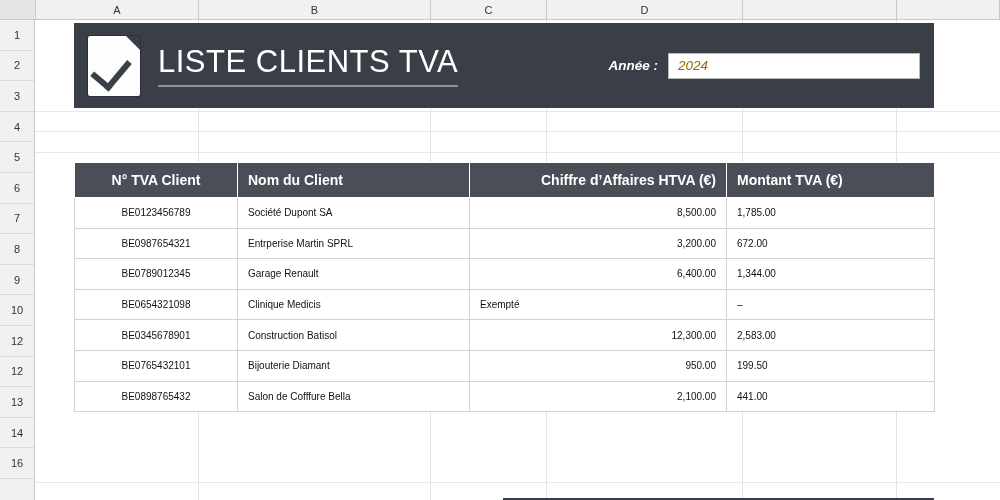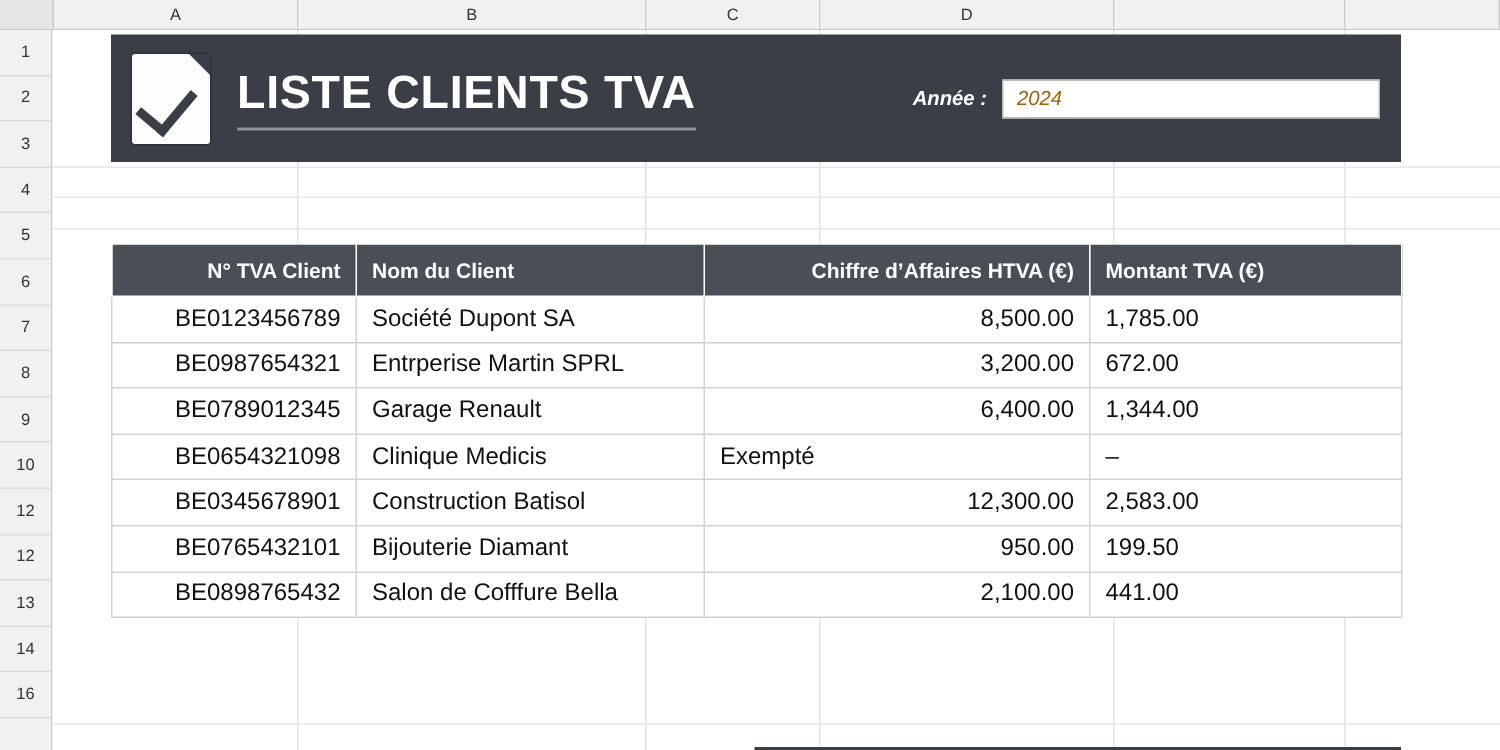--- a/index.html
+++ b/index.html
@@ -129,21 +129,21 @@
     top: 16px;
     width: 18px;
     height: 30px;
     border-right: 6px solid #3a3f47;
     border-bottom: 6px solid #3a3f47;
     transform: rotate(40deg);
   }
   .banner-title {
     color: #ffffff;
     font-size: 31px;
-    font-weight: bold;
+    font-weight: normal;
     letter-spacing: 0.5px;
     margin-left: 18px;
     padding-bottom: 6px;
     border-bottom: 2px solid #8e939b;
     line-height: 1.15;
   }
 
   .fields {
     margin-left: auto;
     display: flex;
@@ -191,28 +191,28 @@
     color: #ffffff;
     font-size: 14px;
     font-weight: bold;
     height: 35px;
     border: 1px solid #ffffff;
     padding: 0 10px;
     box-sizing: border-box;
   }
   .table td {
     height: 30.6px;
-    font-size: 16px;
+    font-size: 10px;
     border: 1px solid #d2d2d2;
     padding: 0 10px;
     box-sizing: border-box;
     color: #111;
     background: #ffffff;
   }
-  .c-tva { width: 163px; text-align: right; }
+  .c-tva { width: 163px; text-align: center; }
   .c-name { width: 232px; text-align: left; }
   .c-ca { width: 257px; text-align: right; }
   .c-vat { width: 208px; text-align: left; }
 
   td.exempt-label { text-align: left; }
 
   
   .totals {
     position: absolute;
     left: 468px;

